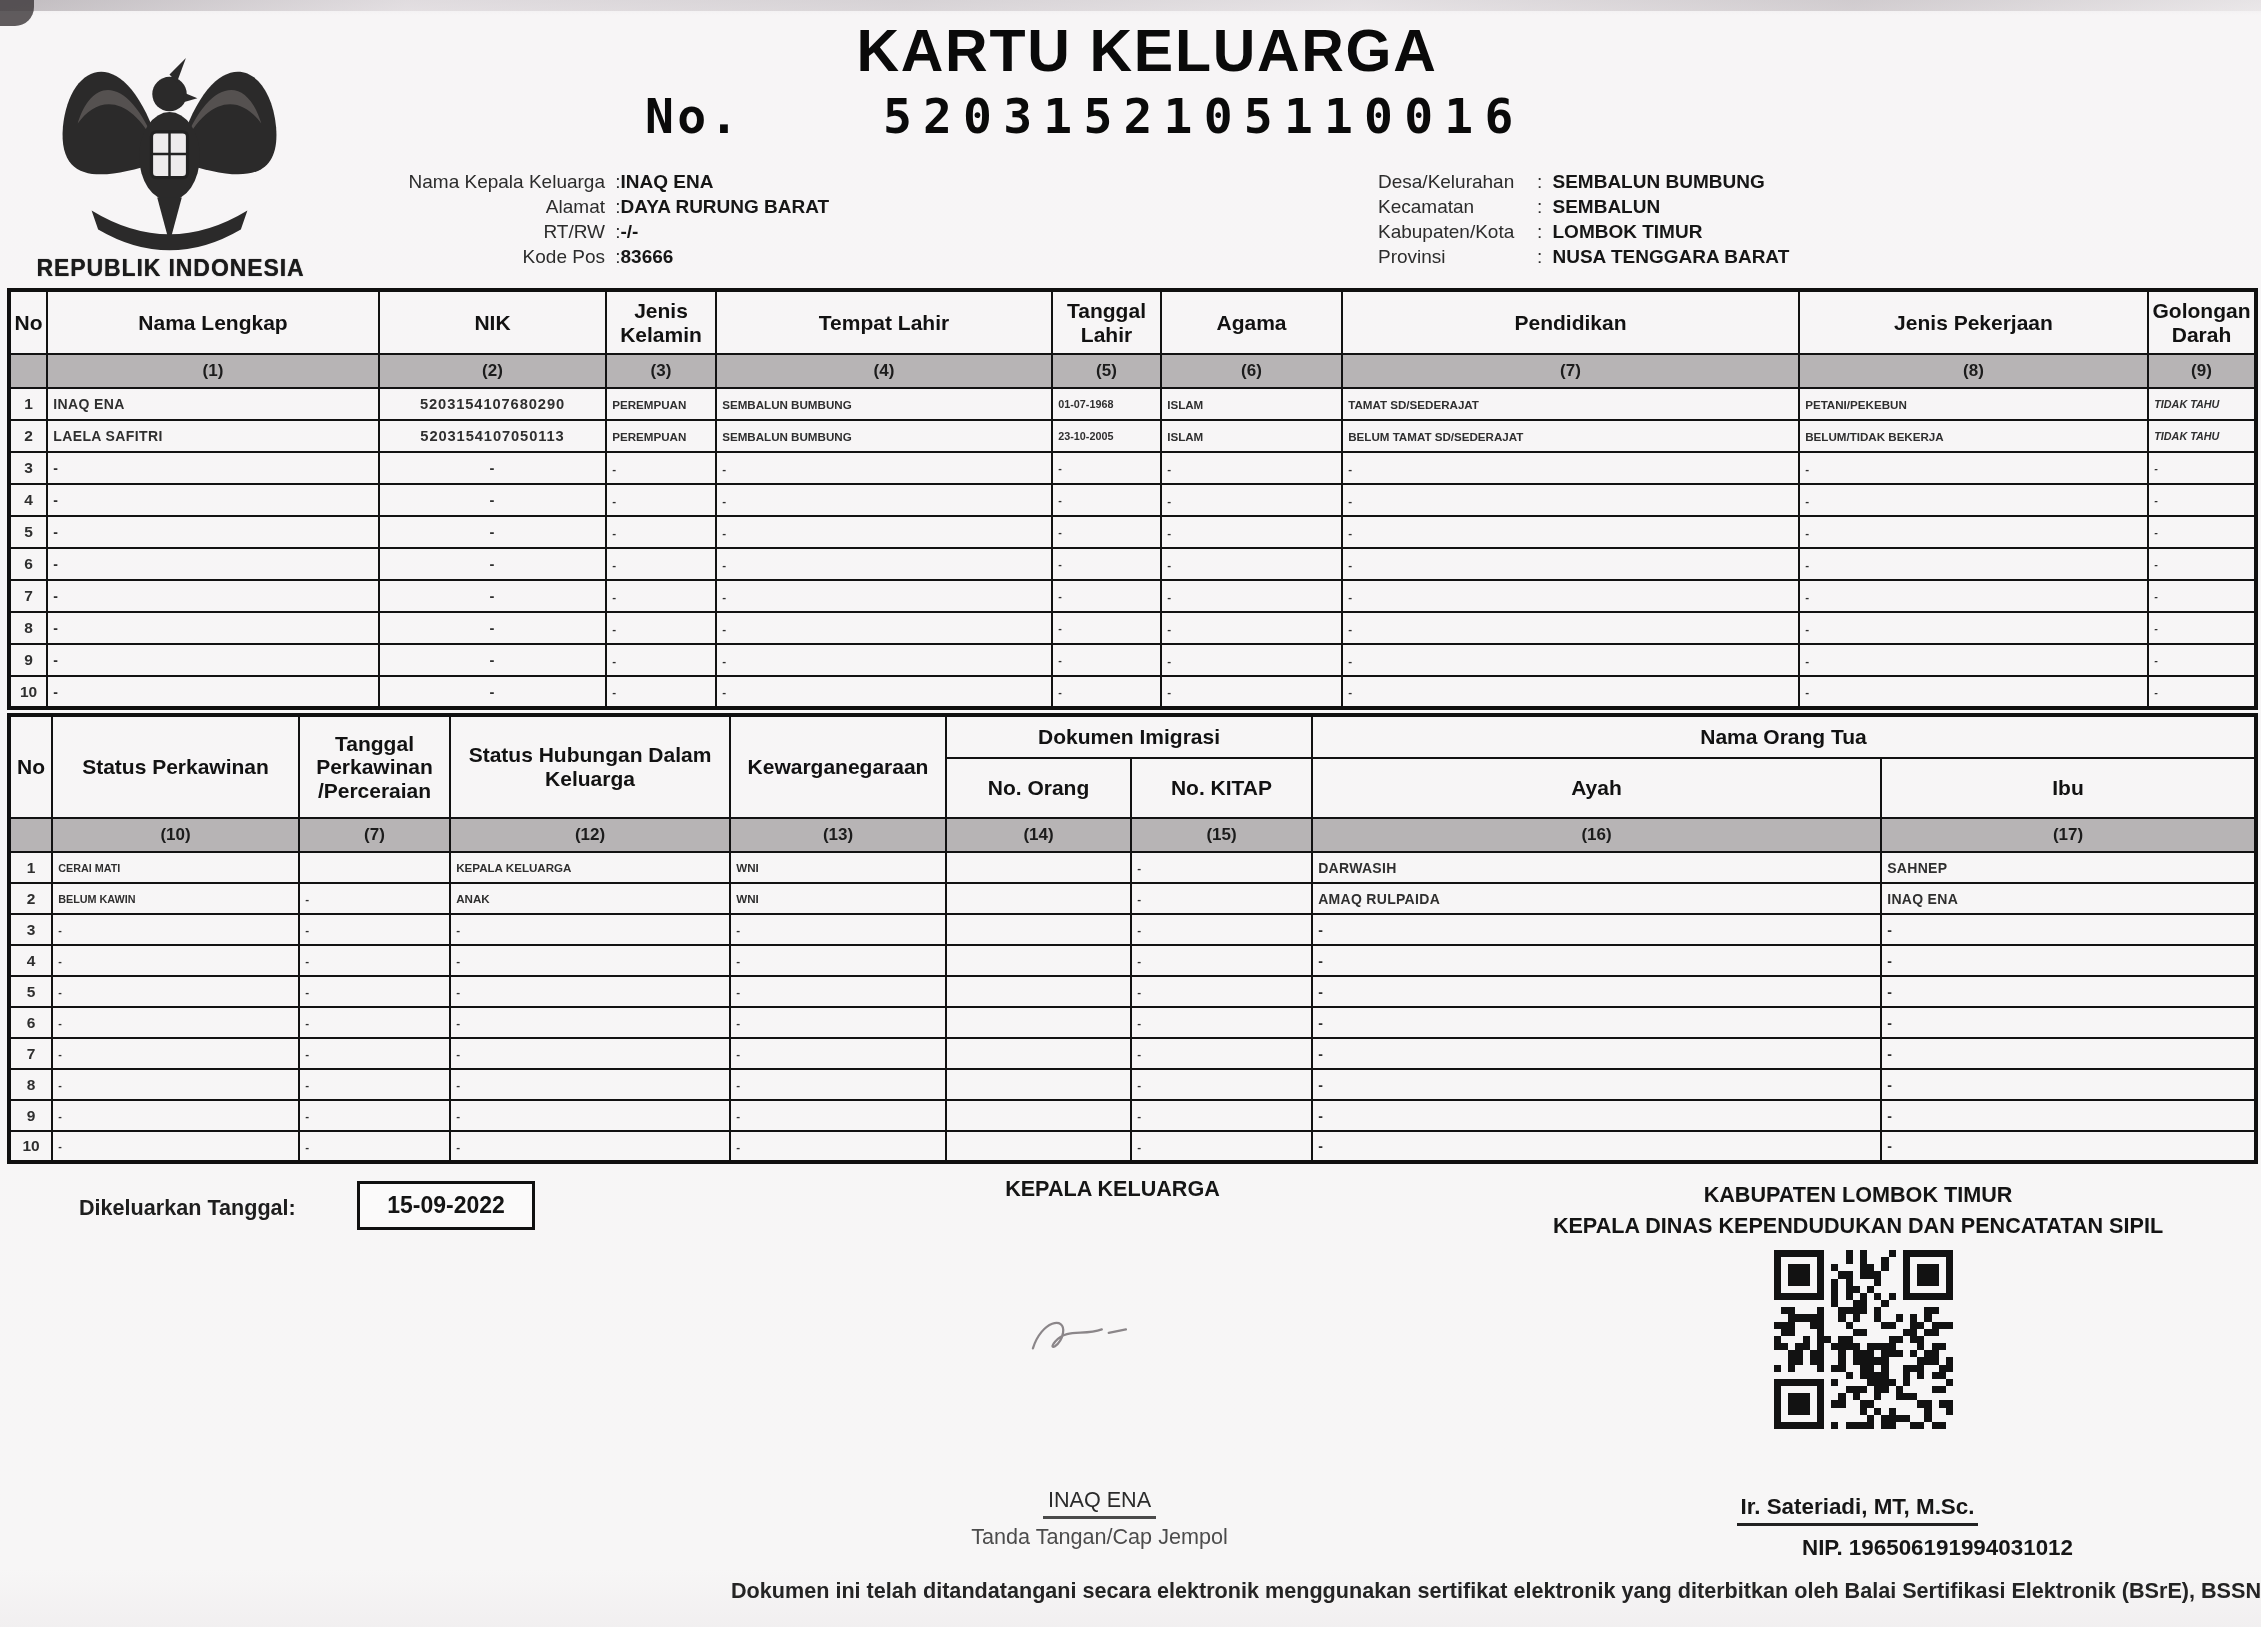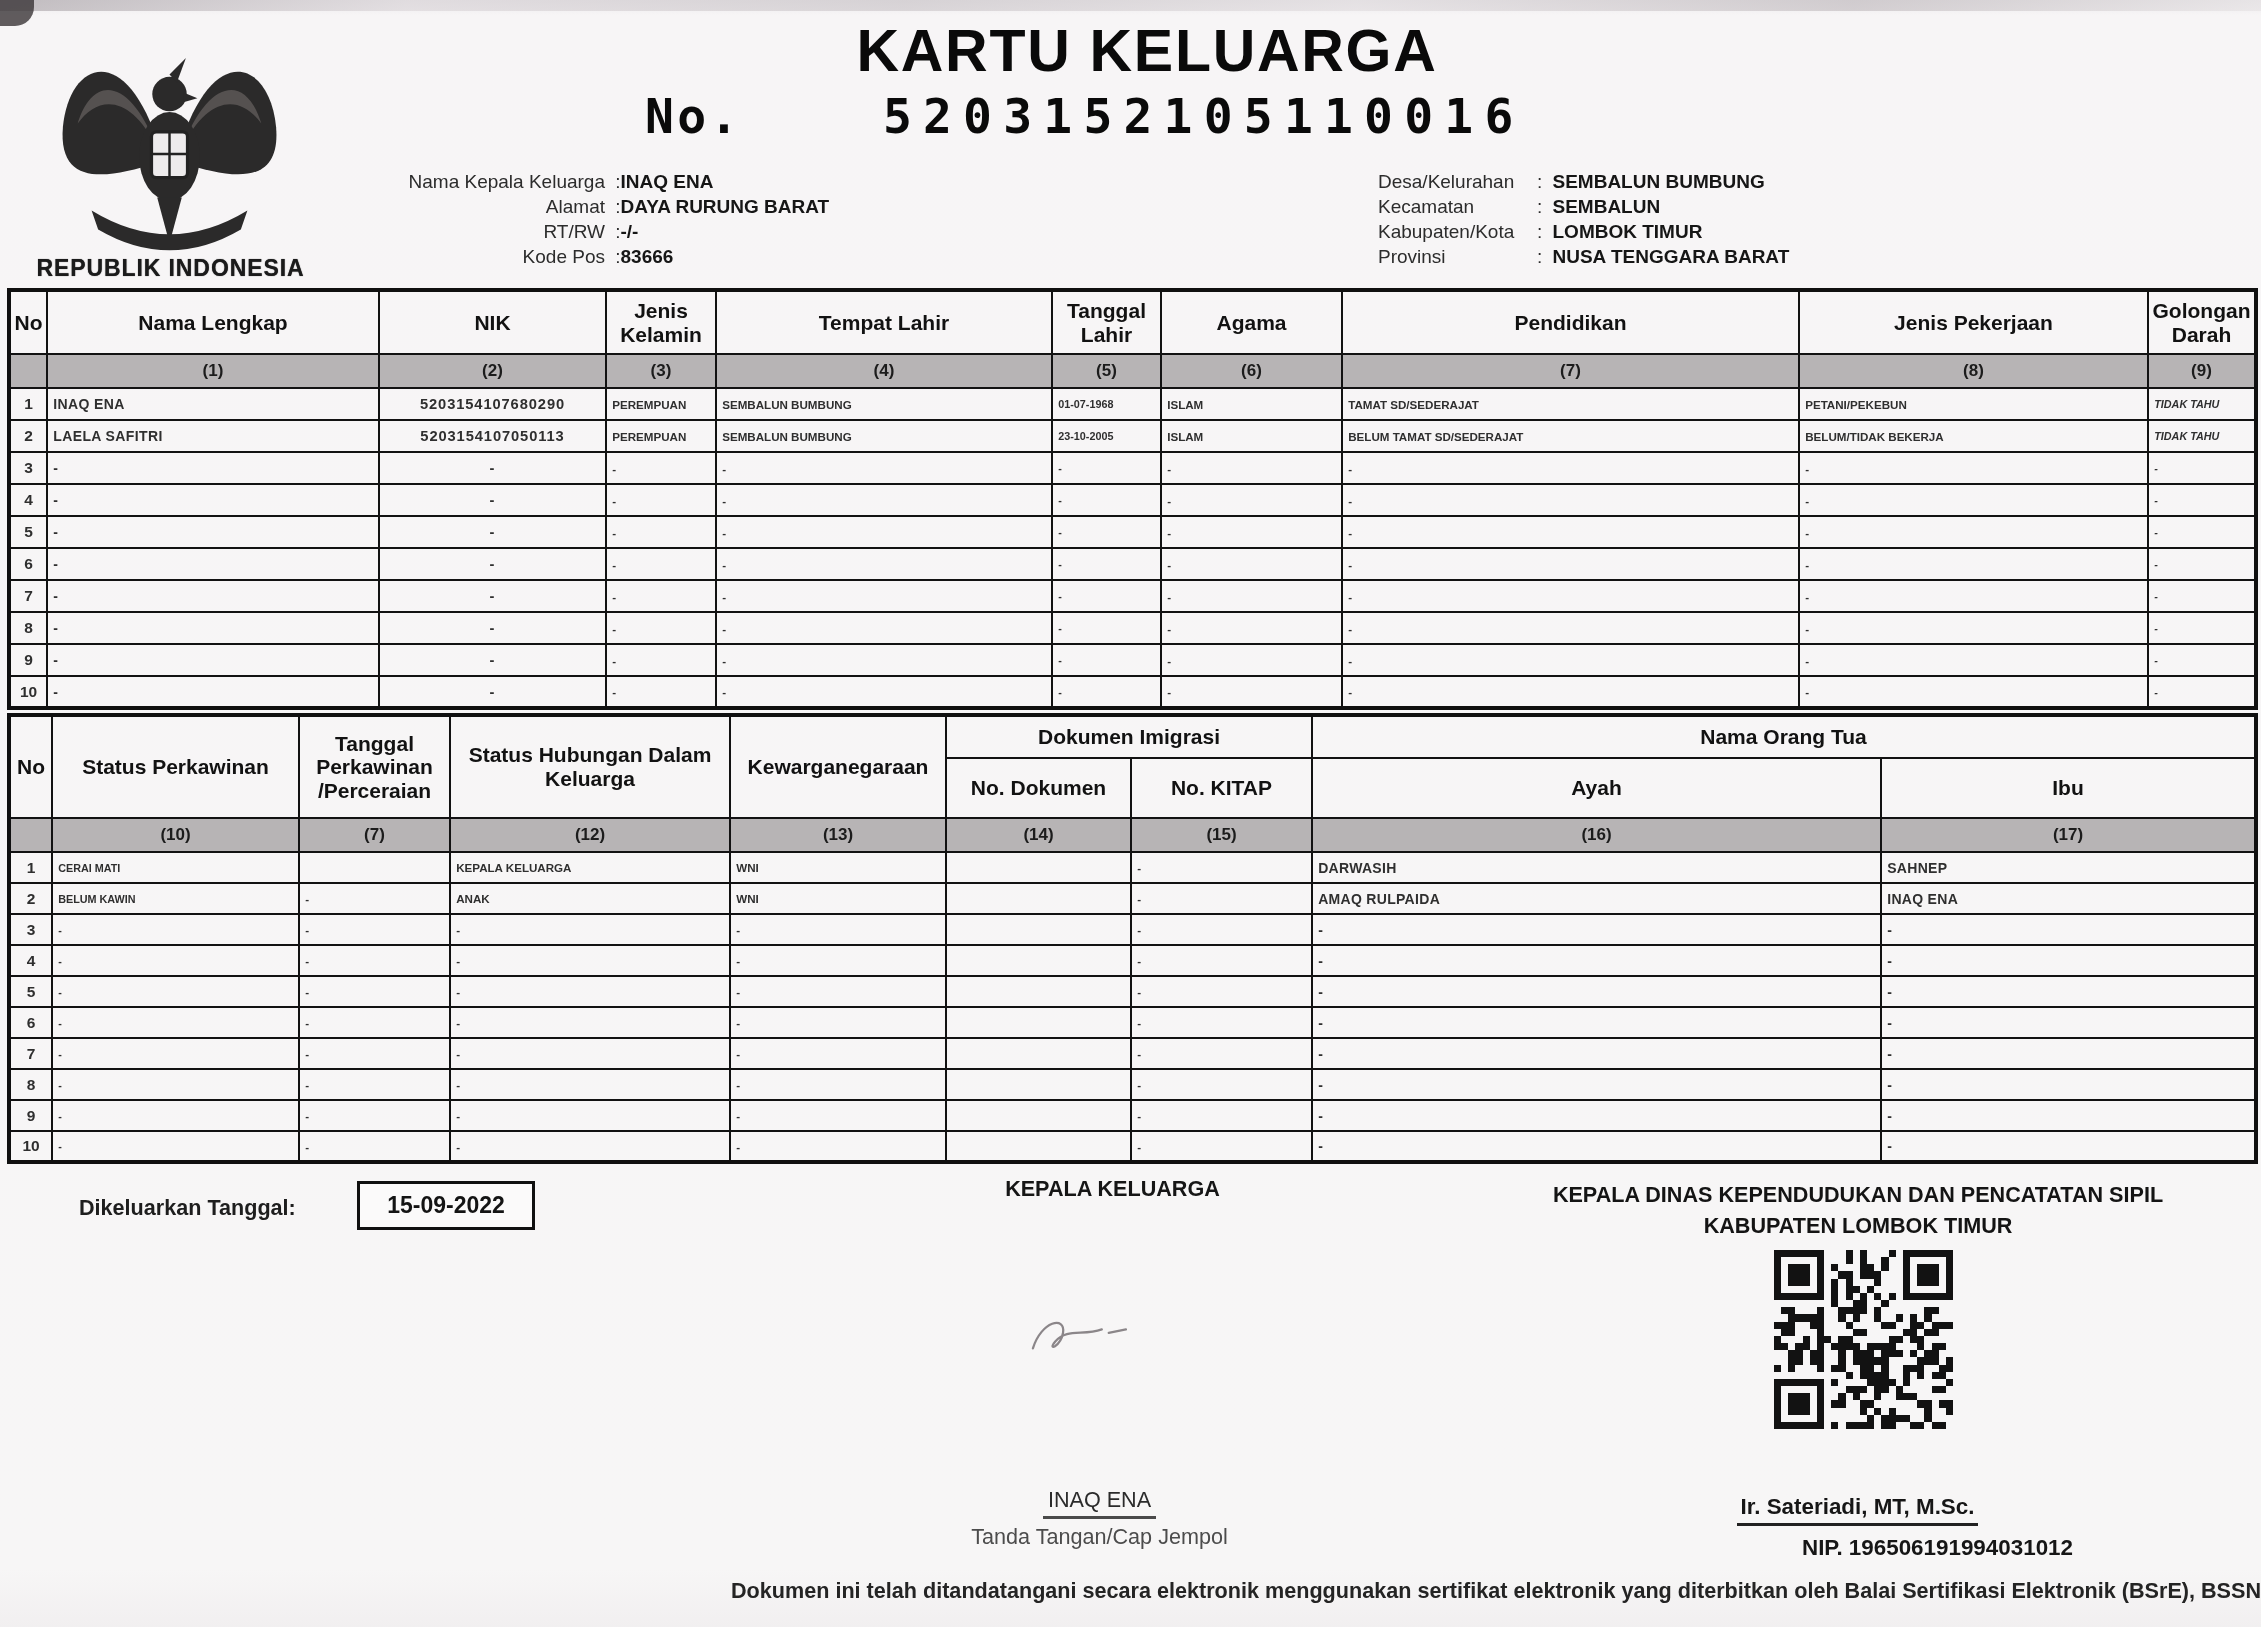--- a/index.html
+++ b/index.html
@@ -346,21 +346,21 @@
       <tr class="t2h1">
         <th rowspan="2">No</th>
         <th rowspan="2">Status Perkawinan</th>
         <th rowspan="2">Tanggal Perkawinan /Perceraian</th>
         <th rowspan="2">Status Hubungan Dalam Keluarga</th>
         <th rowspan="2">Kewarganegaraan</th>
         <th colspan="2">Dokumen Imigrasi</th>
         <th colspan="2">Nama Orang Tua</th>
       </tr>
       <tr class="t2h2">
-        <th>No. Dokumen</th>
+        <th>No. Orang</th>
         <th>No. KITAP</th>
         <th>Ayah</th>
         <th>Ibu</th>
       </tr>
       <tr class="num-row" id="t2-numrow">
           <td></td>
           <td>(10)</td>
           <td>(7)</td>
           <td>(12)</td>
           <td>(13)</td>
@@ -482,22 +482,22 @@
           <td class="c-par">-</td>
         </tr>
       </tbody>
   </table>
 
   <div class="issued-label">Dikeluarkan Tanggal:</div>
   <div class="issued-box">15-09-2022</div>
 
   <div class="sig-head-left">KEPALA KELUARGA</div>
   <div class="sig-head-right">
+    <div>KABUPATEN LOMBOK TIMUR</div>
     <div>KEPALA DINAS KEPENDUDUKAN DAN PENCATATAN SIPIL</div>
-    <div>KABUPATEN LOMBOK TIMUR</div>
   </div>
 
   <svg class="scribble" viewBox="0 0 130 60">
     <path d="M8,42 C18,10 46,4 43,24 C40,40 24,46 34,34 C48,18 66,28 88,20 M96,24 L116,20" fill="none" stroke="#8b8689" stroke-width="2.6" stroke-linecap="round"></path>
   </svg>
 
   <svg class="qr" id="qr-svg" viewBox="0 0 25 25" shape-rendering="crispEdges">
       <g fill="#121212">
         <rect x="0" y="0" width="1" height="1"></rect>
         <rect x="1" y="0" width="1" height="1"></rect>

